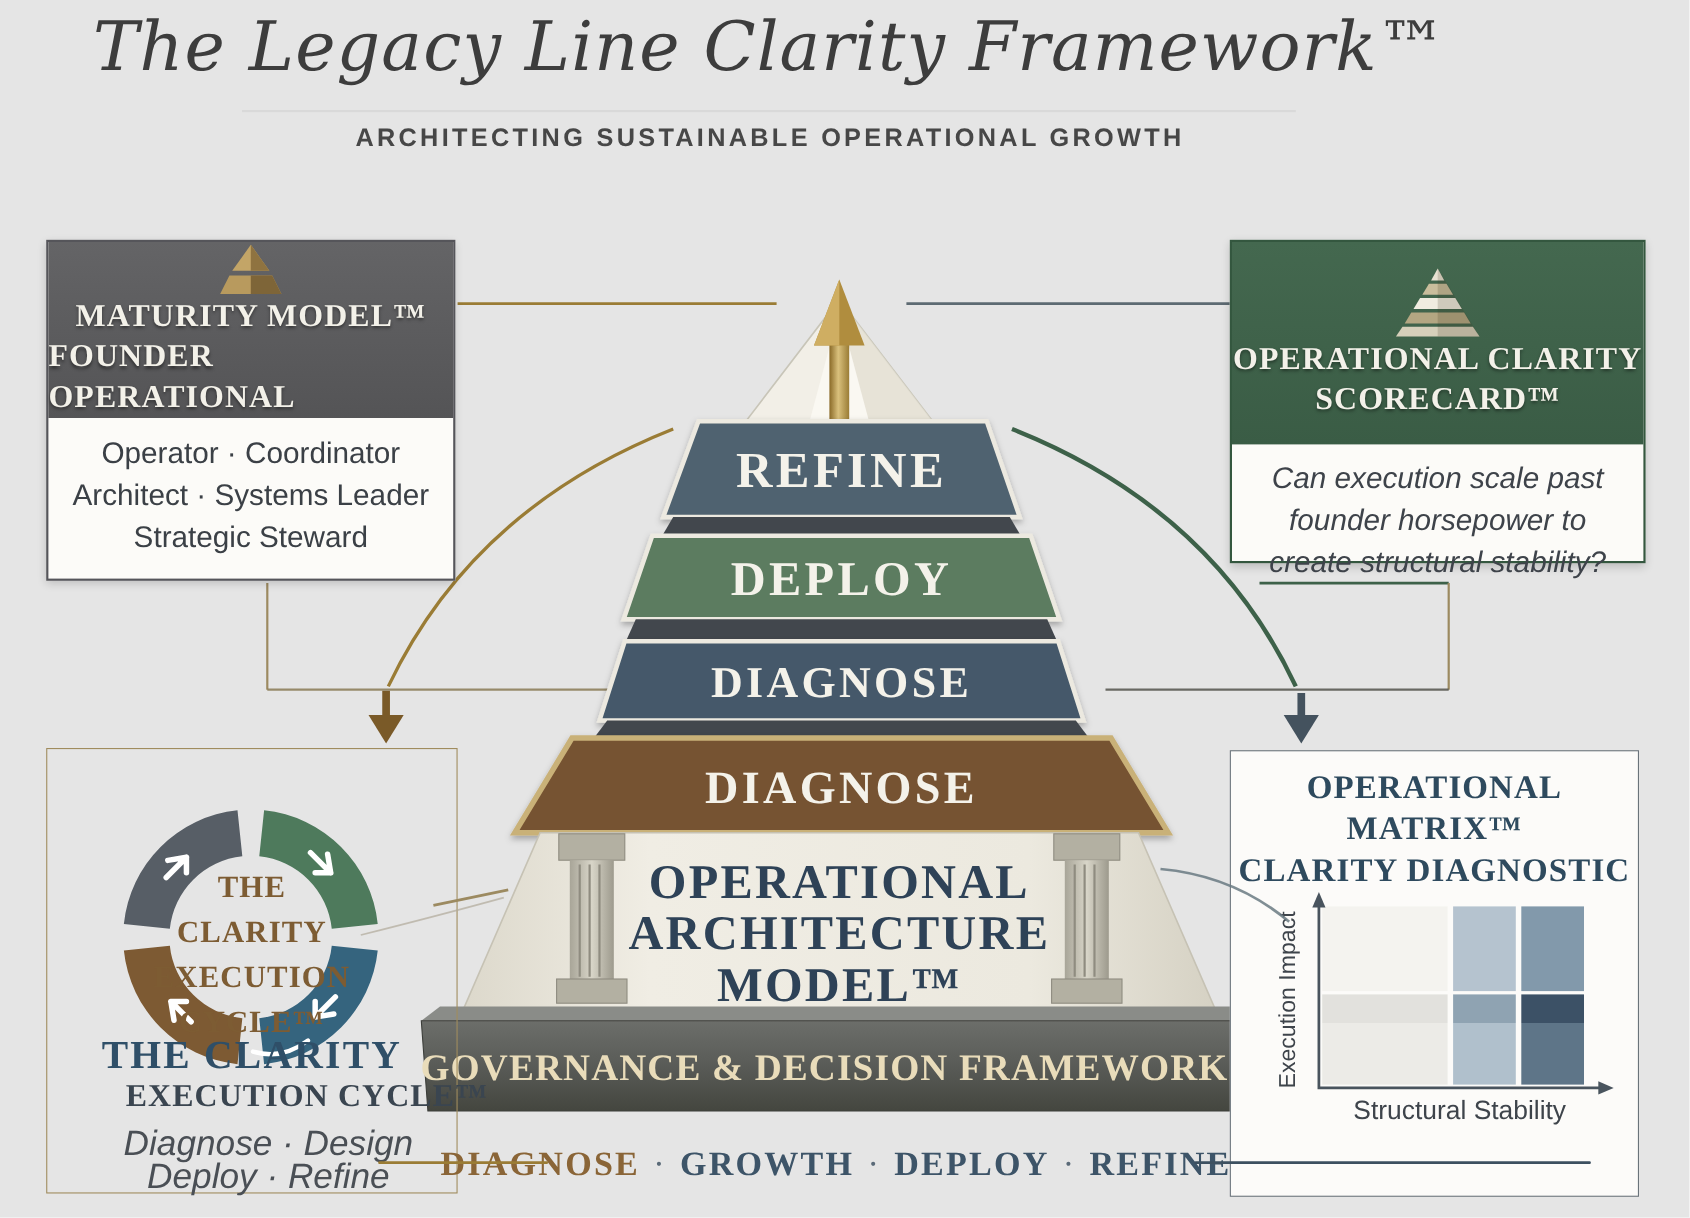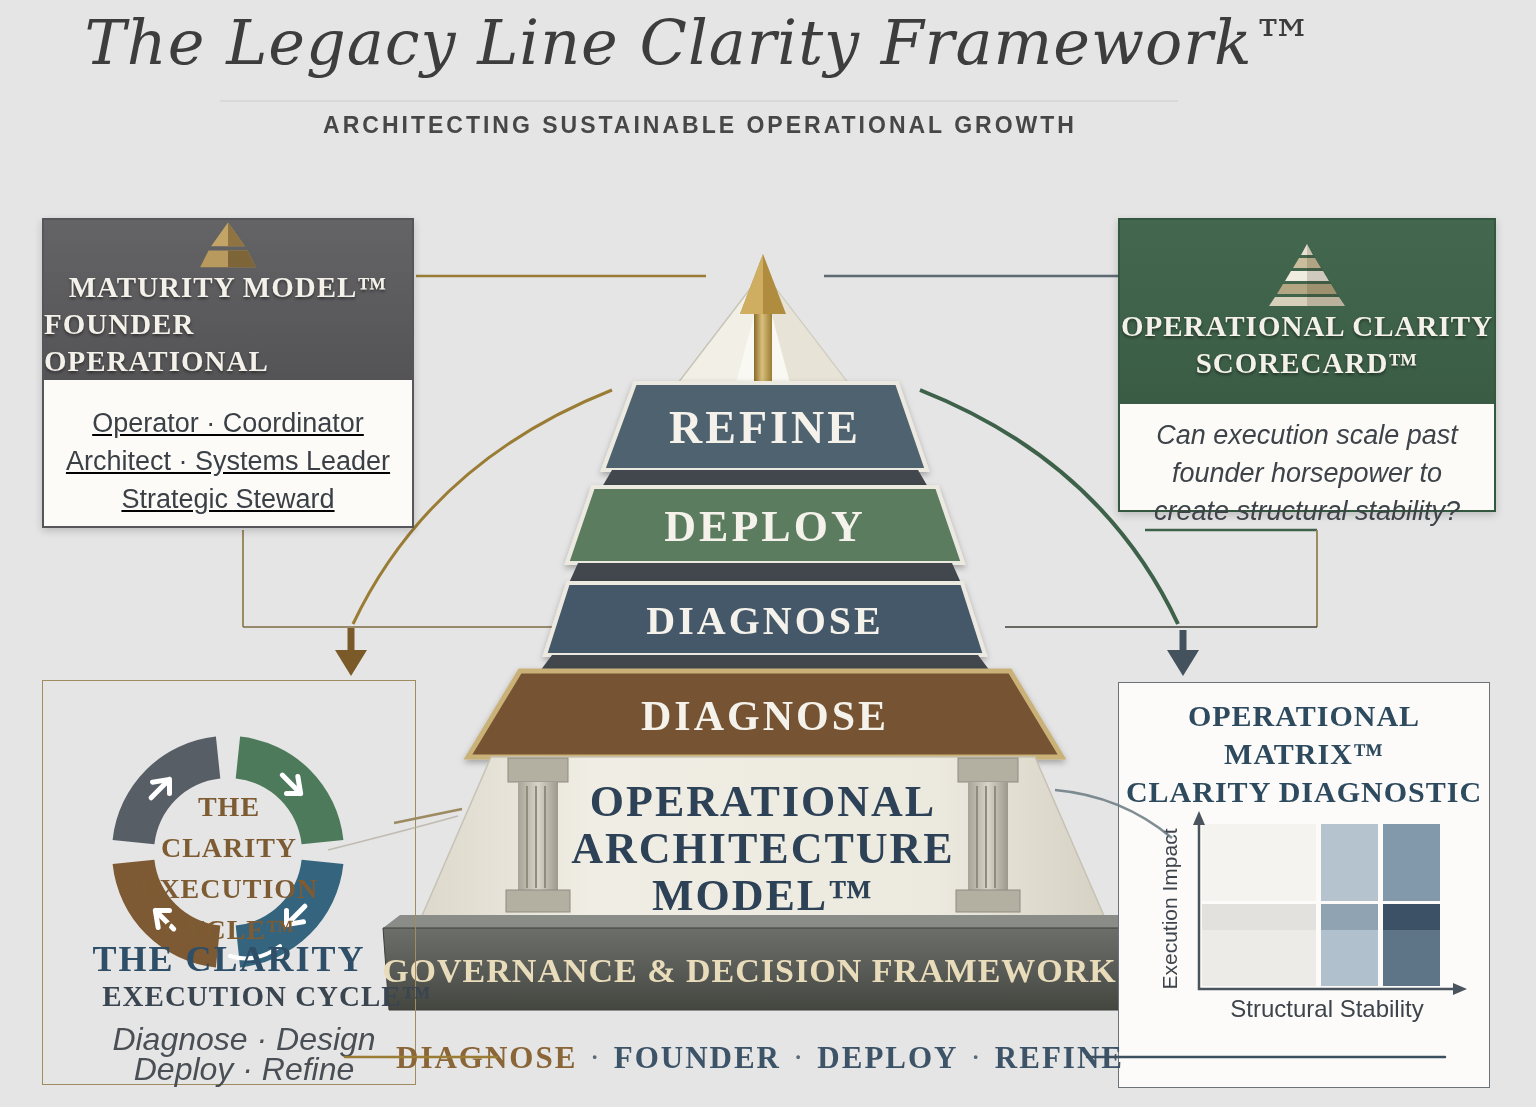--- a/index.html
+++ b/index.html
@@ -16,36 +16,36 @@
   
   .info-box{position:absolute;background:#fcfbf8;box-sizing:border-box;}
   .box-head{width:100%;display:flex;flex-direction:column;align-items:center;justify-content:center;}
   .box-title-line{font-family:"Liberation Serif",serif;font-weight:bold;color:#f3f1e9;
       font-size:29px;letter-spacing:1px;line-height:37px;text-shadow:0 2px 3px rgba(0,0,0,.45);}
   .maturity{left:42px;top:218px;width:372px;height:310px;border:2px solid #55555a;
       box-shadow:0 3px 8px rgba(0,0,0,.18);}
   .maturity .box-head{height:160px;background:linear-gradient(#646466,#545456);}
   .maturity-row{font-family:"Liberation Sans",sans-serif;font-size:27px;color:#3b4046;
       line-height:38px;text-align:center;}
-  .maturity-body{padding-top:24px;text-decoration:underline;}
+  .maturity-body{padding-top:13px;}
   .scorecard{left:1118px;top:218px;width:378px;height:294px;border:2px solid #34573f;
       box-shadow:0 3px 8px rgba(0,0,0,.18);}
   .scorecard .box-head{height:184px;background:linear-gradient(#44684f,#3a5c45);}
   .q-line{font-family:"Liberation Sans",sans-serif;font-style:italic;font-size:27px;
       color:#3e434a;line-height:38px;text-align:center;}
   .scorecard-body{padding-top:12px;}
   
   .cycle-box{left:42px;top:680px;width:374px;height:405px;border:1.5px solid #a08c5e;background:transparent;}
   .cycle-center-text{position:absolute;left:128px;top:786px;width:202px;text-align:center;
       font-family:"Liberation Serif",serif;font-weight:bold;font-size:28px;line-height:41px;
       color:#7d5c33;letter-spacing:1px;}
   .cycle-caption1{position:absolute;left:42px;top:938px;width:374px;text-align:center;
       font-family:"Liberation Serif",serif;font-weight:bold;font-size:36px;color:#2f4f68;letter-spacing:2px;}
   .cycle-caption2{position:absolute;left:42px;top:980px;width:450px;text-align:center;
-      font-family:"Liberation Serif",serif;font-weight:bold;font-size:29px;color:#3a4550;letter-spacing:1px;}
+      font-family:"Liberation Serif",serif;font-weight:bold;font-size:29px;color:#3a4550;letter-spacing:1px;padding-left:12px;}
   .cycle-steps{position:absolute;left:42px;top:1024px;width:404px;text-align:center;
       font-family:"Liberation Sans",sans-serif;font-size:32px;line-height:30px;color:#4a4f55;font-style:italic;}
   
   .matrix-box{left:1118px;top:682px;width:372px;height:406px;border:1.5px solid #6a737a;background:#fcfbf9;}
   .matrix-title{padding-top:14px;text-align:center;font-family:"Liberation Serif",serif;
       font-weight:bold;font-size:30px;line-height:38px;color:#2e4a5e;letter-spacing:1px;}
   
   .footer-seq{position:absolute;top:1040px;left:300px;width:920px;text-align:center;
       font-family:"Liberation Serif",serif;font-weight:bold;font-size:31px;letter-spacing:2px;}
   .fw-brown{color:#8a6537;}
@@ -284,21 +284,21 @@
         <path d="M 70 14 V 180 H 326" stroke="#49545e" stroke-width="2.5" fill="none"></path>
         <polygon points="64,16 70,2 76,16" fill="#49545e"></polygon>
         <polygon points="324,174 338,180 324,186" fill="#49545e"></polygon>
       </g>
       <text class="axis-label" x="48" y="100" font-size="21" text-anchor="middle" transform="rotate(-90 48 100)">Execution Impact</text>
       <text class="axis-label" x="198" y="208" font-size="24" text-anchor="middle">Structural Stability</text>
     </svg>
   </div>
 
   <div class="footer-seq" style="z-index:5;">
-    <span class="fw-brown">DIAGNOSE</span><span class="fw-sep">·</span><span class="fw-blue">FOUNDER</span><span class="fw-sep">·</span><span class="fw-blue">DEPLOY</span><span class="fw-sep">·</span><span class="fw-blue">REFINE</span>
+    <span class="fw-brown">DIAGNOSE</span><span class="fw-sep">·</span><span class="fw-blue">GROWTH</span><span class="fw-sep">·</span><span class="fw-blue">DEPLOY</span><span class="fw-sep">·</span><span class="fw-blue">REFINE</span>
   </div>
 
   <svg class="abs" style="left:0;top:0;z-index:6;pointer-events:none;" width="1536" height="1107" viewBox="0 0 1536 1107">
     <path d="M 345 1057 H 497" stroke="#9a7c35" stroke-width="2.5" fill="none" stroke-linecap="round"></path>
     <path d="M 1087 1057 H 1445" stroke="#3d5060" stroke-width="2.5" fill="none" stroke-linecap="round"></path>
     <path d="M 394 823 L 462 809" stroke="#9c8a60" stroke-width="2.5" fill="none"></path>
     <path d="M 328 850 Q 400 832 458 816" stroke="#b0aa9a" stroke-width="1.5" fill="none" opacity="0.7"></path>
     <path d="M 1055 790 Q 1122 796 1172 838" stroke="#6a7a82" stroke-width="2.5" fill="none" opacity="0.85"></path>
   </svg>
 

